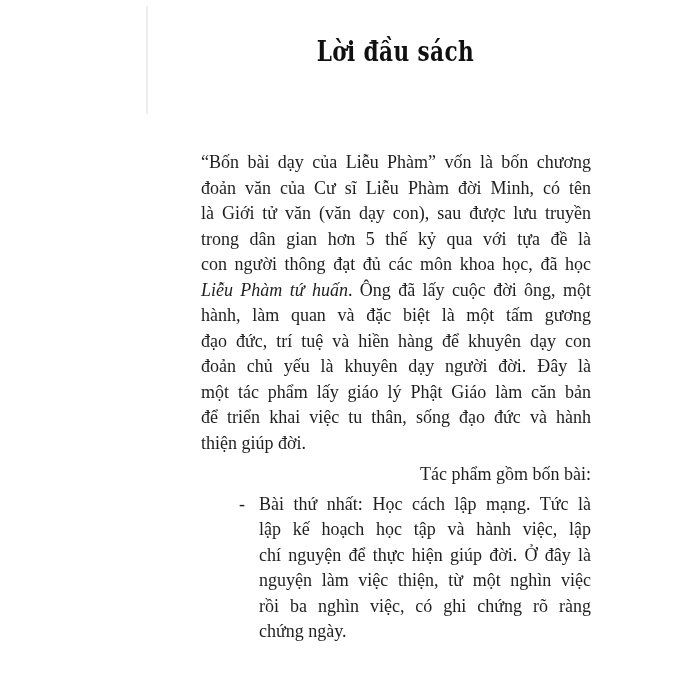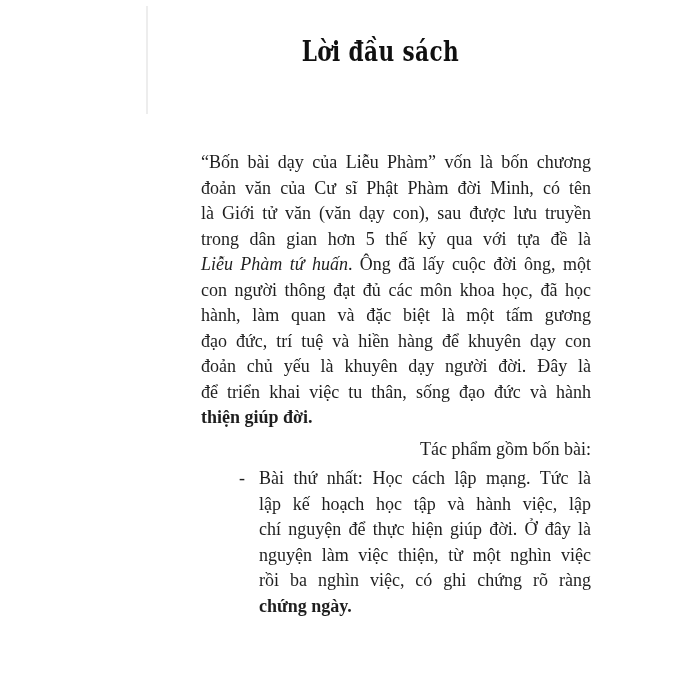--- a/index.html
+++ b/index.html
@@ -19,21 +19,21 @@
   .scan-artifact {
     position: absolute;
     left: 146px;
     top: 6px;
     width: 2px;
     height: 108px;
     background: #ededed;
   }
   .title-wrap {
     position: absolute;
-    left: 185px;
+    left: 200px;
     top: 36px;
     width: 390px;
     text-align: center;
   }
   .title {
     display: inline-block;
     font-family: "DejaVu Serif", serif;
     font-weight: bold;
     font-size: 27px;
     color: #101010;
@@ -52,21 +52,20 @@
     margin-left: 16px;
   }
   .jline {
     text-align: justify;
     text-align-last: justify;
     text-justify: inter-word;
     white-space: normal;
   }
   .jline.lastline {
     text-align-last: left;
-    font-weight: bold;
   }
   .italic {
     font-style: italic;
   }
   .section-line {
     padding-left: 40px;
     margin-top: 6px;
     text-align: right;
   }
   .list-item {
@@ -88,28 +87,29 @@
   <div class="scan-artifact"></div>
 
   <div class="title-wrap">
     <span class="title">Lời đầu sách</span>
   </div>
 
   <div class="text-col">
 
     <div>
       <div class="jline">“Bốn bài dạy của Liễu Phàm” vốn là bốn chương</div>
-      <div class="jline">đoản văn của Cư sĩ Phật Phàm đời Minh, có tên</div>
+      <div class="jline">đoản văn của Cư sĩ Liễu Phàm đời Minh, có tên</div>
       <div class="jline">là Giới tử văn (văn dạy con), sau được lưu truyền</div>
       <div class="jline">trong dân gian hơn 5 thế kỷ qua với tựa đề là</div>
+      <div class="jline">con người thông đạt đủ các môn khoa học, đã học</div>
       <div class="jline"><span class="italic">Liễu Phàm tứ huấn</span><span>. Ông đã lấy cuộc đời ông, một</span></div>
-      <div class="jline">con người thông đạt đủ các môn khoa học, đã học</div>
       <div class="jline">hành, làm quan và đặc biệt là một tấm gương</div>
       <div class="jline">đạo đức, trí tuệ và hiền hàng để khuyên dạy con</div>
       <div class="jline">đoản chủ yếu là khuyên dạy người đời. Đây là</div>
+      <div class="jline">một tác phẩm lấy giáo lý Phật Giáo làm căn bản</div>
       <div class="jline">để triển khai việc tu thân, sống đạo đức và hành</div>
       <div class="jline lastline">thiện giúp đời.</div>
     </div>
 
     <div class="section-line">Tác phẩm gồm bốn bài:</div>
 
     <div class="list-item">
       <span class="list-marker">-</span>
       <div class="jline">Bài thứ nhất: Học cách lập mạng. Tức là</div>
       <div class="jline">lập kế hoạch học tập và hành việc, lập</div>

